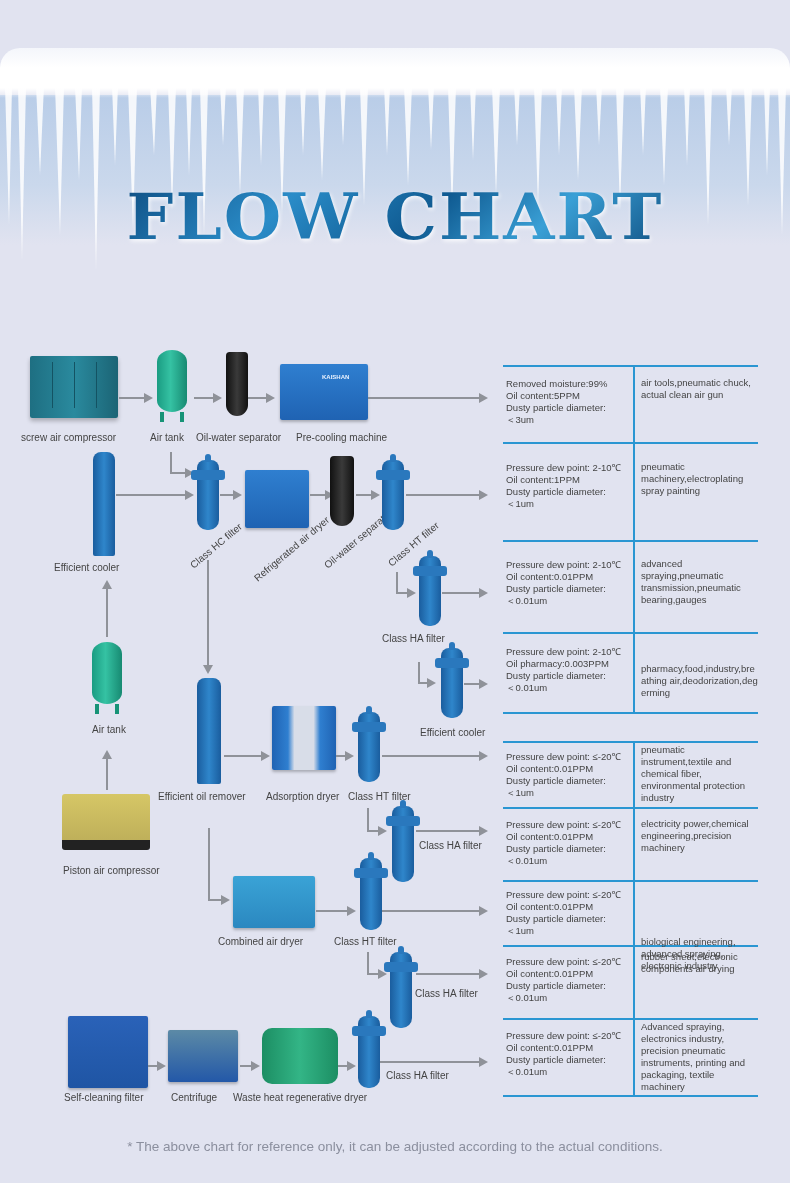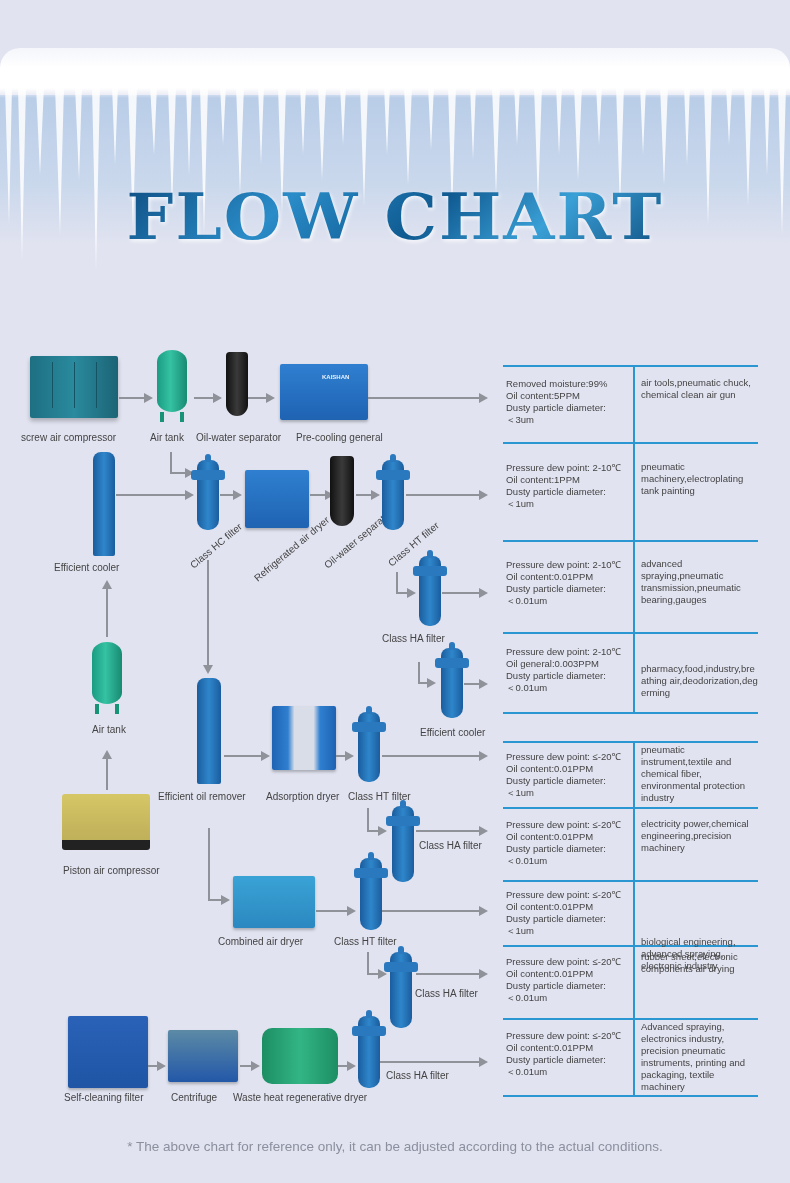--- a/index.html
+++ b/index.html
@@ -108,21 +108,21 @@
   <div class="abs lbl" style="left:150px;top:432px">Air tank</div>
   <div class="abs arrow-h" style="left:194px;top:397px;width:26px"></div>
 
   <div class="abs m-sep" style="left:226px;top:352px;width:22px;height:64px"></div>
   <div class="abs lbl" style="left:196px;top:432px">Oil-water separator</div>
   <div class="abs arrow-h" style="left:248px;top:397px;width:25px"></div>
 
   <div class="abs m-box" style="left:280px;top:364px;width:88px;height:56px">
     <span class="brand" style="left:42px;top:10px">KAISHAN</span>
   </div>
-  <div class="abs lbl" style="left:296px;top:432px">Pre-cooling general</div>
+  <div class="abs lbl" style="left:296px;top:432px">Pre-cooling machine</div>
   <div class="abs arrow-h" style="left:368px;top:397px;width:118px"></div>
 
   <div class="abs m-column" style="left:93px;top:452px;width:22px;height:104px"></div>
   <div class="abs lbl" style="left:54px;top:562px">Efficient cooler</div>
   <div class="abs arrow-h" style="left:116px;top:494px;width:76px"></div>
 
   <div class="abs line-v" style="left:170px;top:452px;height:20px"></div>
   <div class="abs arrow-h" style="left:170px;top:472px;width:22px"></div>
 
   <div class="abs m-filter" style="left:197px;top:460px;width:22px;height:70px"></div>
@@ -228,41 +228,41 @@
   <div class="hline" style="top:1095px"></div>
   <div class="vline" style="top:365px;height:349px"></div>
   <div class="vline" style="top:741px;height:356px"></div>
 
   <div class="cell spec" style="top:378px">
     <div>Removed moisture:99%</div>
       <div>Oil content:5PPM</div>
       <div>Dusty particle diameter:</div>
       <div>＜3um</div>
   </div>
-  <div class="cell app" style="top:377px">air tools,pneumatic chuck, chemical clean air gun</div>
+  <div class="cell app" style="top:377px">air tools,pneumatic chuck, actual clean air gun</div>
 
   <div class="cell spec" style="top:462px">
     <div>Pressure dew point: 2-10℃</div>
       <div>Oil content:1PPM</div>
       <div>Dusty particle diameter:</div>
       <div>＜1um</div>
   </div>
-  <div class="cell app" style="top:461px">pneumatic machinery,electroplating tank painting</div>
+  <div class="cell app" style="top:461px">pneumatic machinery,electroplating spray painting</div>
 
   <div class="cell spec" style="top:559px">
     <div>Pressure dew point: 2-10℃</div>
       <div>Oil content:0.01PPM</div>
       <div>Dusty particle diameter:</div>
       <div>＜0.01um</div>
   </div>
   <div class="cell app" style="top:558px">advanced spraying,pneumatic transmission,pneumatic bearing,gauges</div>
 
   <div class="cell spec" style="top:646px">
     <div>Pressure dew point: 2-10℃</div>
-      <div>Oil general:0.003PPM</div>
+      <div>Oil pharmacy:0.003PPM</div>
       <div>Dusty particle diameter:</div>
       <div>＜0.01um</div>
   </div>
   <div class="cell app" style="top:663px;word-break:break-all">pharmacy,food,industry,breathing air,deodorization,degerming</div>
 
   <div class="cell spec" style="top:751px">
     <div>Pressure dew point: ≤-20℃</div>
       <div>Oil content:0.01PPM</div>
       <div>Dusty particle diameter:</div>
       <div>＜1um</div>

